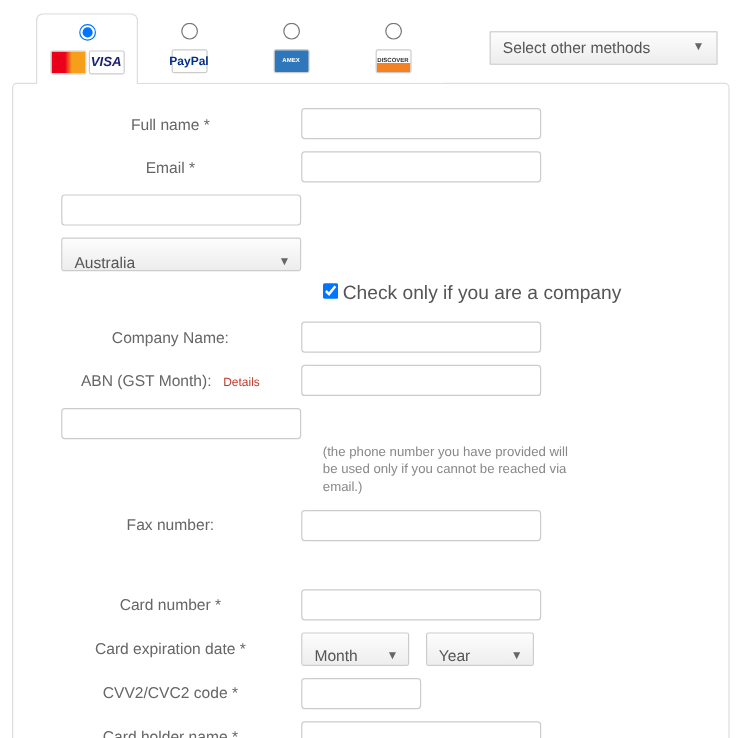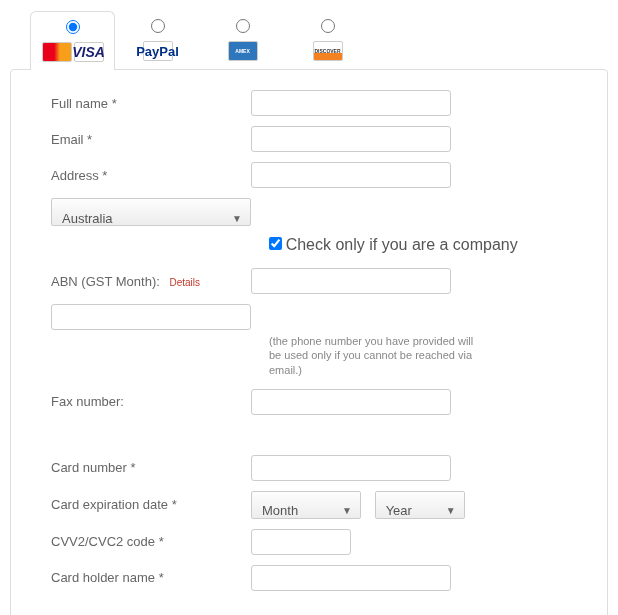--- a/index.html
+++ b/index.html
@@ -4,37 +4,37 @@
 <style>
 * { box-sizing: border-box; margin: 0; padding: 0; }
 body { font-family: Arial, sans-serif; font-size: 13px; color: #555; background: #fff; width: 618px; }
 .tabs { display: flex; align-items: center; padding: 10px 20px 0 30px; position: relative; }
 .tab { width: 85px; text-align: center; padding: 8px 4px; cursor: pointer; border: 1px solid transparent; border-bottom: none; border-radius: 6px 6px 0 0; background: #fff; }
 .tab.active { border-color: #ddd; margin-bottom: -1px; }
 .tab input[type="radio"] { margin-bottom: 8px; width: 14px; height: 14px; }
 .cards { display: flex; gap: 2px; justify-content: center; }
 .card { width: 30px; height: 20px; border: 1px solid #ccc; border-radius: 2px; display:flex; align-items:center; justify-content:center; font-size:6px; font-weight:bold; }
 .mc { background: linear-gradient(to right, #eb001b 40%, #f79e1b 60%); color:#fff; }
-.visa { color: #1a1f71; font-size: 14px; font-style: italic; }
-.paypal { color:#003087; font-size:13px; }
+.visa { color: #1a1f71; font-size: 11px; font-style: italic; }
+.paypal { color:#003087; font-size:10px; }
 .amex { background:#2e77bc; color:#fff; font-size:5px; }
 .discover { background: linear-gradient(#fff 60%, #f58220 60%); font-size:5px; color:#333; }
 .other-select { margin-left: auto; width: 190px; height: 28px; border: 1px solid #ccc; background: linear-gradient(#fdfdfd,#ededed); padding: 0 28px 0 10px; font-size:13px; position:relative; display:flex; align-items:center; cursor:pointer; }
 .other-select:after { content:"▼"; position:absolute; right:10px; font-size:10px; color:#666; }
 .panel { border: 1px solid #ddd; border-radius: 4px; margin: 0 10px; padding: 20px 40px 30px; }
 .row { display: flex; align-items: center; margin-bottom: 10px; }
-.label { width: 200px; text-align: left; padding-right: 18px; color: #666; font-size: 13px; }
+.label { width: 200px; text-align: center; padding-right: 18px; color: #666; font-size: 13px; }
 .label .details { color: #c0392b; font-size: 10px; margin-left: 6px; margin-top: 32px; }
 .field { flex: 1; }
 input[type="text"] { width: 200px; height: 26px; border: 1px solid #ccc; border-radius: 3px; padding: 0 6px; font-size:13px; }
 .cvv input[type="text"] { width: 100px; }
 .select { height: 28px; border: 1px solid #ccc; background: linear-gradient(#fdfdfd,#ededed); padding: 12px 28px 0 10px; font-size:13px; position:relative; display:inline-flex; align-items:center; cursor:pointer; border-radius:2px; }
 .select:after { content:"▼"; position:absolute; right:8px; font-size:10px; color:#666; }
 .country { width: 200px; }
-.month { width: 110px; margin-right: 10px; }
+.month { width: 90px; margin-right: 10px; }
 .year { width: 90px; text-align: right; }
 .check-row { padding-left: 218px; margin-bottom: 14px; margin-top: 6px; }
 .check-row label { font-size: 16px; color:#555; }
 .note { font-size: 11px; color: #888; padding-left: 218px; margin-top:-6px; margin-bottom: 12px; line-height: 1.3; max-width: 430px; }
 .gap { height: 30px; }
 </style>
 </head>
 <body>
 
 <div class="tabs">
@@ -56,47 +56,53 @@
     <div class="cards">
         <div class="card amex">AMEX</div>
       </div>
   </div>
   <div class="tab">
     <input type="radio" name="pm" style=""><br>
     <div class="cards">
         <div class="card discover">DISCOVER</div>
       </div>
   </div>
+  <div class="other-select">
+    <span>Select other methods</span>
+  </div>
 </div>
 
 <div class="panel">
 
   <div class="row">
     <div class="label">Full name *</div>
     <div class="field"><input type="text" style=""></div>
   </div>
   <div class="row">
     <div class="label">Email *</div>
     <div class="field"><input type="text" style=""></div>
   </div>
   <div class="row">
-    <div class="label">Address *</div>
     <div class="field"><input type="text" style=""></div>
   </div>
   <div class="row">
     <div class="field"><div class="select country">
           <span>Australia</span>
         </div></div>
   </div>
 
   <div class="check-row">
     <input type="checkbox" checked="" style="">
     <label>Check only if you are a company</label>
   </div>
 
+  <div class="row">
+    <div class="label">Company Name:</div>
+    <div class="field"><input type="text" style=""></div>
+  </div>
   <div class="row">
     <div class="label">
       <span>ABN (GST Month):</span>
       <span class="details">Details</span>
     </div>
     <div class="field"><input type="text" style=""></div>
   </div>
   <div class="row">
     <div class="field"><input type="text" style=""></div>
   </div>

